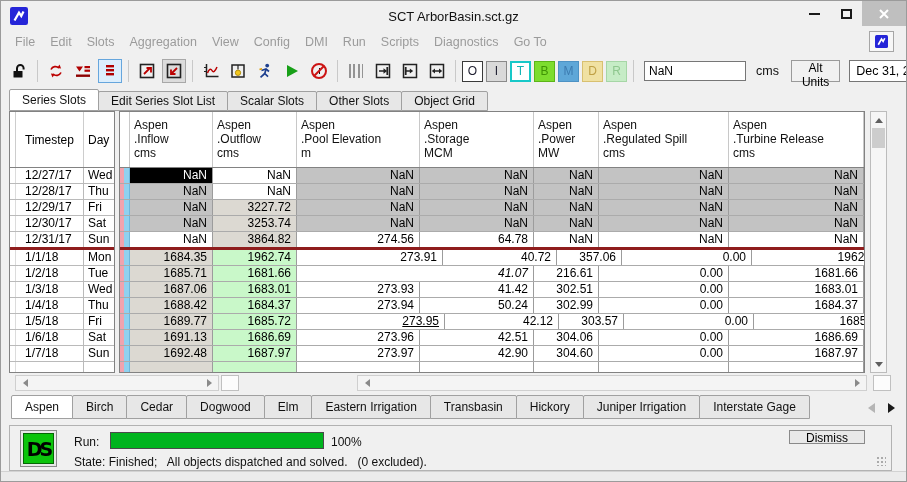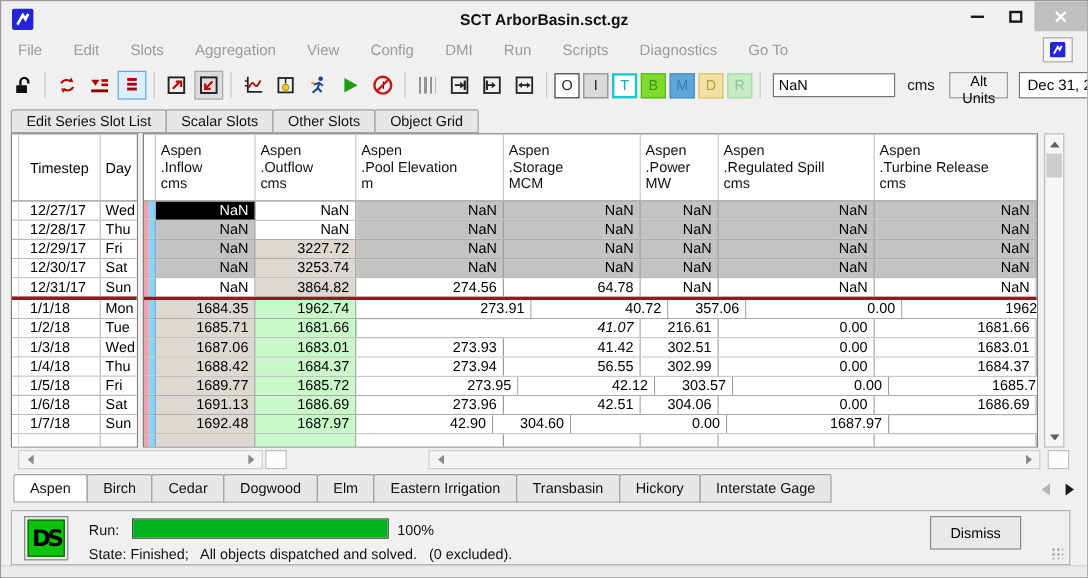--- a/index.html
+++ b/index.html
@@ -1,21 +1,21 @@
 <!DOCTYPE html>
 <html><head>
 <meta charset="utf-8">
 <style>
   * { margin:0; padding:0; box-sizing:border-box; }
   body { font-family:"Liberation Sans", sans-serif; background:#d8d8d8; }
   .window { position:relative; width:907px; height:482px; background:#f0f0f0;
             border:1px solid #9b9b9b; display:flex; flex-direction:column; overflow:hidden; }
 
   
-  .titlebar { height:30px; position:relative; display:flex; align-items:center; flex:none;font-weight:bold; }
+  .titlebar { height:30px; position:relative; display:flex; align-items:center; flex:none; }
   .tb-logo { margin-left:9px; width:18px; height:18px; z-index:2; }
   .tb-title { position:absolute; left:0; right:0; text-align:center; font-size:13px; color:#111; }
   .win-controls { position:absolute; right:0; top:0; display:flex; height:25px; z-index:2; }
   .wbtn { width:32px; display:flex; align-items:center; justify-content:center; }
   .wbtn-close { width:44px; background:#bfbfbf; }
   .glyph-min { width:11px; height:2px; background:#1a1a1a; }
   .glyph-max { width:11px; height:10px; border:2px solid #1a1a1a; }
 
   
   .menubar { height:22px; display:flex; align-items:center; padding-left:14px; gap:15px;
@@ -136,21 +136,21 @@
   .ds-icon { position:absolute; left:10px; top:4px; width:37px; height:37px; border:1px solid #8a8a8a;
              background:#e8e8e8; padding:2px; }
   .ds-inner { width:100%; height:100%; background:#0cc40c; border:1px solid #056605; display:flex;
               align-items:center; justify-content:center; font-weight:bold; font-size:19px;
               letter-spacing:-3px; color:#000; font-family:"DejaVu Sans",sans-serif; }
   .run-label { position:absolute; left:64px; top:9px; font-size:12px; color:#111; }
   .pbar { position:absolute; left:100px; top:6px; width:214px; height:17px; border:1px solid #4a4a4a; background:#fff; }
   .pfill { height:100%; background:#00b41e; }
   .ppct { position:absolute; left:321px; top:9px; font-size:12px; color:#111; }
   .state-text { position:absolute; left:64px; top:29px; font-size:12px; color:#111; white-space:pre; }
-  .dismiss { position:absolute; right:40px; top:4px; width:76px; height:28px; border:1px solid #8a8a8a;
+  .dismiss { position:absolute; right:26px; top:4px; width:76px; height:14px; border:1px solid #8a8a8a;
              background:#e9e9e9; font-size:12px; font-family:"Liberation Sans",sans-serif; }
   .grip { position:absolute; right:5px; bottom:4px; width:10px; height:10px;
           background:radial-gradient(circle at 2px 2px, #aaa 1px, transparent 1.2px); 
           background-size:4px 4px; }
   .bottom-strip { flex:1; background:#ebebeb; border-top:1px solid #d2d2d2; }
 </style>
 </head>
 <body>
 
 <div class="window">
@@ -170,21 +170,21 @@
         </div>
       <div class="wbtn wbtn-close">
         <svg width="12" height="12" viewBox="0 0 12 12">
           <path d="M2 2 L10 10 M10 2 L2 10" stroke="#fff" stroke-width="2"></path>
         </svg>
       </div>
     </div>
   </div>
 
   <div class="menubar">
-    <div style="display:flex; gap:26px;">
+    <div style="display:flex; gap:15px;">
         <div class="menu-item">File</div>
         <div class="menu-item">Edit</div>
         <div class="menu-item">Slots</div>
         <div class="menu-item">Aggregation</div>
         <div class="menu-item">View</div>
         <div class="menu-item">Config</div>
         <div class="menu-item">DMI</div>
         <div class="menu-item">Run</div>
         <div class="menu-item">Scripts</div>
         <div class="menu-item">Diagnostics</div>
@@ -315,20 +315,21 @@
     <span class="unit">cms</span>
     <button class="altunits">Alt Units</button>
     <div class="datectl">
       <span class="date-text">Dec 31, 2017</span>
 
     </div>
 
   </div>
 
   <div class="tabbar">
+      <div class="tab active">Series Slots</div>
       <div class="tab">Edit Series Slot List</div>
       <div class="tab">Scalar Slots</div>
       <div class="tab">Other Slots</div>
       <div class="tab">Object Grid</div>
     </div>
 
   <div class="table-area">
     <div class="frozen">
       <div class="fhead">
         <div class="fstrip-h"></div>
@@ -533,31 +534,31 @@
             <div class="cell c-wht" style="width: 65px;">302.51</div>
             <div class="cell c-wht" style="width: 130px;">0.00</div>
             <div class="cell c-wht" style="width: 135px;">1683.01</div>
           </div>
           <div class="drow">
             <div class="strip-pink"></div>
             <div class="strip-blue"></div>
             <div class="cell c-lgy" style="width: 83px;">1688.42</div>
             <div class="cell c-grn" style="width: 84px;">1684.37</div>
             <div class="cell c-wht" style="width: 123px;">273.94</div>
-            <div class="cell c-wht" style="width: 114px;">56.55</div>
+            <div class="cell c-wht" style="width: 114px;">50.24</div>
             <div class="cell c-wht" style="width: 65px;">302.99</div>
             <div class="cell c-wht" style="width: 130px;">0.00</div>
             <div class="cell c-wht" style="width: 135px;">1684.37</div>
           </div>
           <div class="drow">
             <div class="strip-pink"></div>
             <div class="strip-blue"></div>
             <div class="cell c-lgy" style="width: 83px;">1689.77</div>
             <div class="cell c-grn" style="width: 84px;">1685.72</div>
-            <div class="cell c-wht" style="width: 135px;">273.95</div>
+            <div class="cell c-wht" style="width: 148px; text-decoration: underline;">273.95</div>
             <div class="cell c-wht" style="width: 114px;">42.12</div>
             <div class="cell c-wht" style="width: 65px;">303.57</div>
             <div class="cell c-wht" style="width: 130px;">0.00</div>
             <div class="cell c-wht" style="width: 135px;">1685.72</div>
           </div>
           <div class="drow">
             <div class="strip-pink"></div>
             <div class="strip-blue"></div>
             <div class="cell c-lgy" style="width: 83px;">1691.13</div>
             <div class="cell c-grn" style="width: 84px;">1686.69</div>
@@ -565,20 +566,21 @@
             <div class="cell c-wht" style="width: 114px;">42.51</div>
             <div class="cell c-wht" style="width: 65px;">304.06</div>
             <div class="cell c-wht" style="width: 130px;">0.00</div>
             <div class="cell c-wht" style="width: 135px;">1686.69</div>
           </div>
           <div class="drow">
             <div class="strip-pink"></div>
             <div class="strip-blue"></div>
             <div class="cell c-lgy" style="width: 83px;">1692.48</div>
             <div class="cell c-grn" style="width: 84px;">1687.97</div>
+            <div class="cell c-wht" style="width: 123px;">273.97</div>
             <div class="cell c-wht" style="width: 114px;">42.90</div>
             <div class="cell c-wht" style="width: 65px;">304.60</div>
             <div class="cell c-wht" style="width: 130px;">0.00</div>
             <div class="cell c-wht" style="width: 135px;">1687.97</div>
           </div>
           <div class="drow partial">
             <div class="strip-pink"></div>
             <div class="strip-blue"></div>
             <div class="cell c-lgy" style="width: 83px;"></div>
             <div class="cell c-grn" style="width: 84px;"></div>
@@ -626,20 +628,21 @@
   <div class="objtabs">
     <div class="otab-list">
         <div class="otab active">Aspen</div>
         <div class="otab">Birch</div>
         <div class="otab">Cedar</div>
         <div class="otab">Dogwood</div>
         <div class="otab">Elm</div>
         <div class="otab">Eastern Irrigation</div>
         <div class="otab">Transbasin</div>
         <div class="otab">Hickory</div>
+        <div class="otab">Juniper Irrigation</div>
         <div class="otab">Interstate Gage</div>
       </div>
     <div class="otab-arrows">
       <div class="ota">
           <div class="tri-l-dis"></div>
         </div>
       <div class="ota">
           <div class="tri-r-en"></div>
         </div>
     </div>

